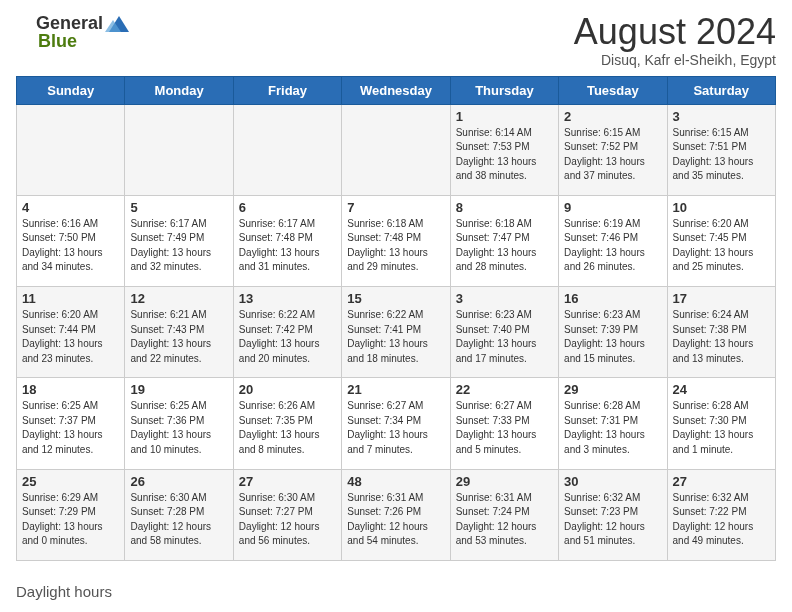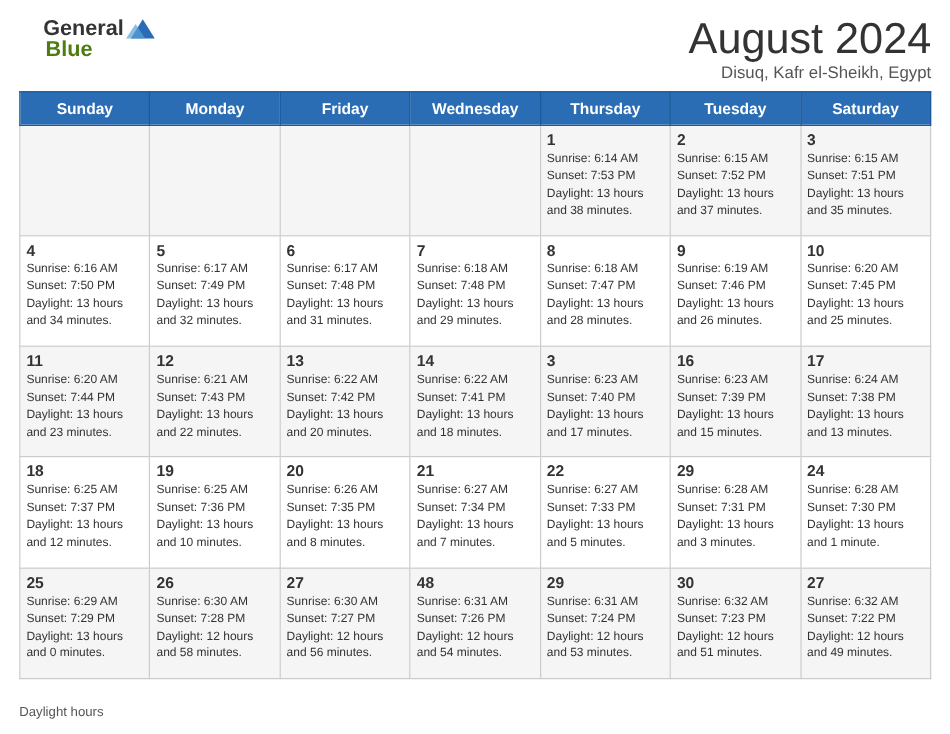--- a/index.html
+++ b/index.html
@@ -93,21 +93,21 @@
     .day-info {
       font-size: 10px;
       line-height: 1.45;
       color: #333;
     }
     .empty-cell {
       background: #f5f5f5 !important;
     }
     .footer {
       margin-top: 22px;
-      font-size: 11px;
+      font-size: 15px;
       color: #555;
       text-align: left;
     }
   </style>
 </head>
 <body>
 
 <div class="page">
   <div class="header">
     <div class="logo">
@@ -196,21 +196,21 @@
           </td>
           <td>
             <span class="day-number">12</span>
             <div class="day-info">Sunrise: 6:21 AM<br>Sunset: 7:43 PM<br>Daylight: 13 hours<br>and 22 minutes.</div>
           </td>
           <td>
             <span class="day-number">13</span>
             <div class="day-info">Sunrise: 6:22 AM<br>Sunset: 7:42 PM<br>Daylight: 13 hours<br>and 20 minutes.</div>
           </td>
           <td>
-            <span class="day-number">14</span>
+            <span class="day-number">15</span>
             <div class="day-info">Sunrise: 6:22 AM<br>Sunset: 7:41 PM<br>Daylight: 13 hours<br>and 18 minutes.</div>
           </td>
           <td>
             <span class="day-number">3</span>
             <div class="day-info">Sunrise: 6:23 AM<br>Sunset: 7:40 PM<br>Daylight: 13 hours<br>and 17 minutes.</div>
           </td>
           <td>
             <span class="day-number">16</span>
             <div class="day-info">Sunrise: 6:23 AM<br>Sunset: 7:39 PM<br>Daylight: 13 hours<br>and 15 minutes.</div>
           </td>

